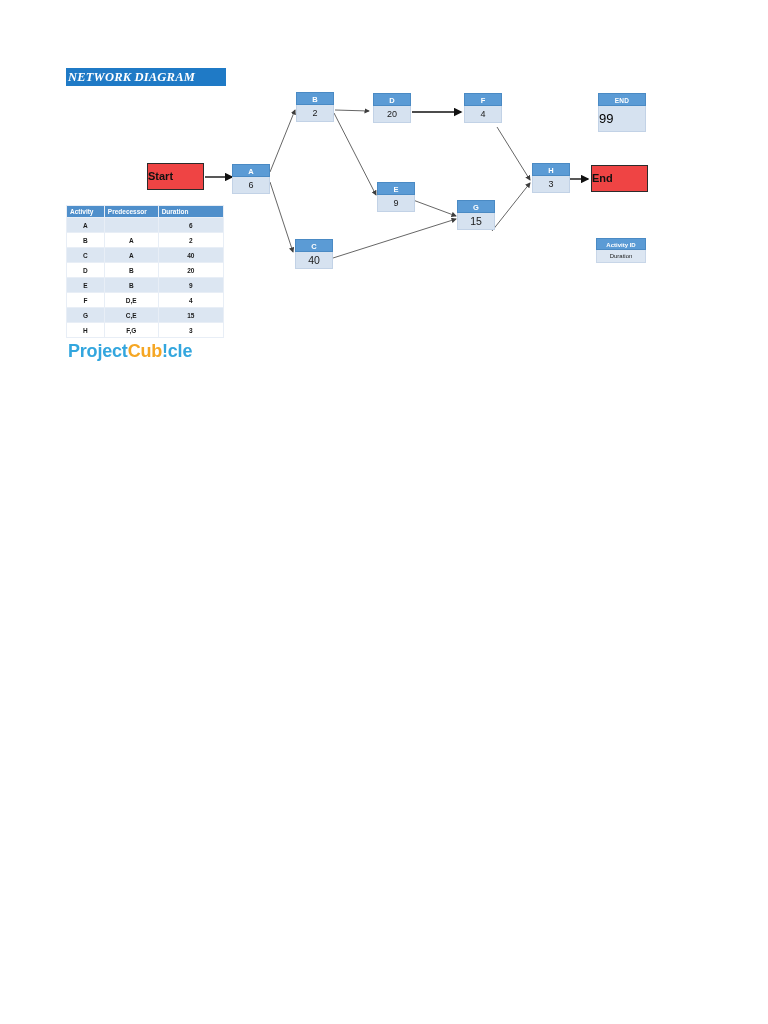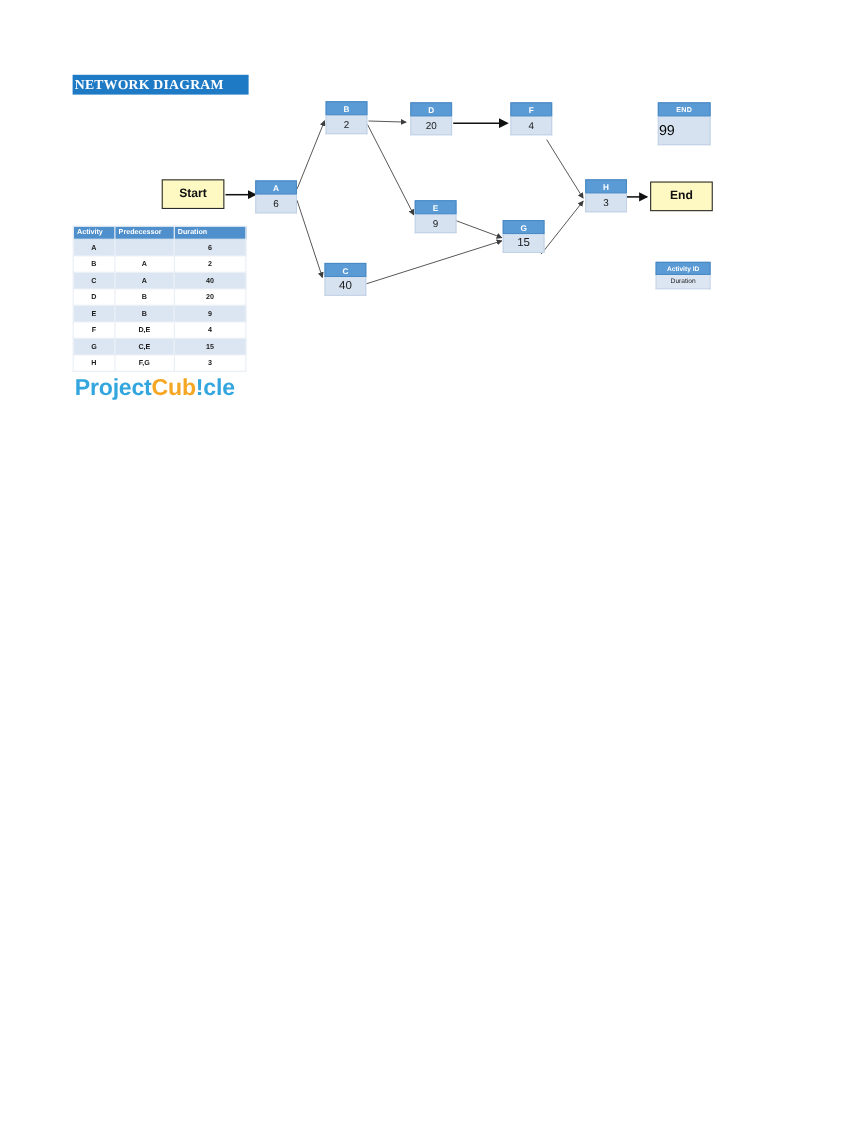--- a/index.html
+++ b/index.html
@@ -25,20 +25,21 @@
     background: #1F7AC6;
     color: #ffffff;
     font-family: "Liberation Serif", serif;
     font-weight: bold;
     font-size: 12.5px;
     letter-spacing: 0.2px;
     line-height: 18px;
     padding-left: 2px;
     box-sizing: border-box;
     white-space: nowrap;
+    font-style: italic;
   }
 
   
   #connectors {
     position: absolute;
     left: 0;
     top: 0;
     width: 768px;
     height: 1024px;
     pointer-events: none;
@@ -101,23 +102,22 @@
     height: 26px;
     line-height: 26px;
     border: 1px solid #c2d2e6;
     border-top: none;
     box-sizing: border-box;
   }
 
   
   .terminator {
     position: absolute;
-    background: #fef9c3;
+    background: #ef4444;
     border: 1.6px solid #2b2b2b;
-    text-align: center;
     font-weight: bold;
     font-size: 11px;
     color: #111111;
     box-sizing: border-box;
   }
   #box-start { left: 147px; top: 163px; width: 57px; height: 27px; line-height: 24px; }
   #box-end   { left: 591px; top: 165px; width: 57px; height: 27px; line-height: 24px; }
 
   
   #activity-table {
@@ -182,21 +182,21 @@
     border: 1px solid #c8d6e8;
     border-top: none;
     box-sizing: border-box;
   }
 
   
   #logo {
     position: absolute;
     left: 68px;
     top: 341px;
-    font-size: 21px;
+    font-size: 18px;
     font-weight: bold;
     letter-spacing: -0.2px;
     white-space: nowrap;
   }
   #logo .seg-a { color: #33A6DE; }
   #logo .seg-b { color: #F5A623; }
   #logo .seg-c { color: #33A6DE; }
   #logo .seg-d { color: #33A6DE; }
 </style>
 </head>

